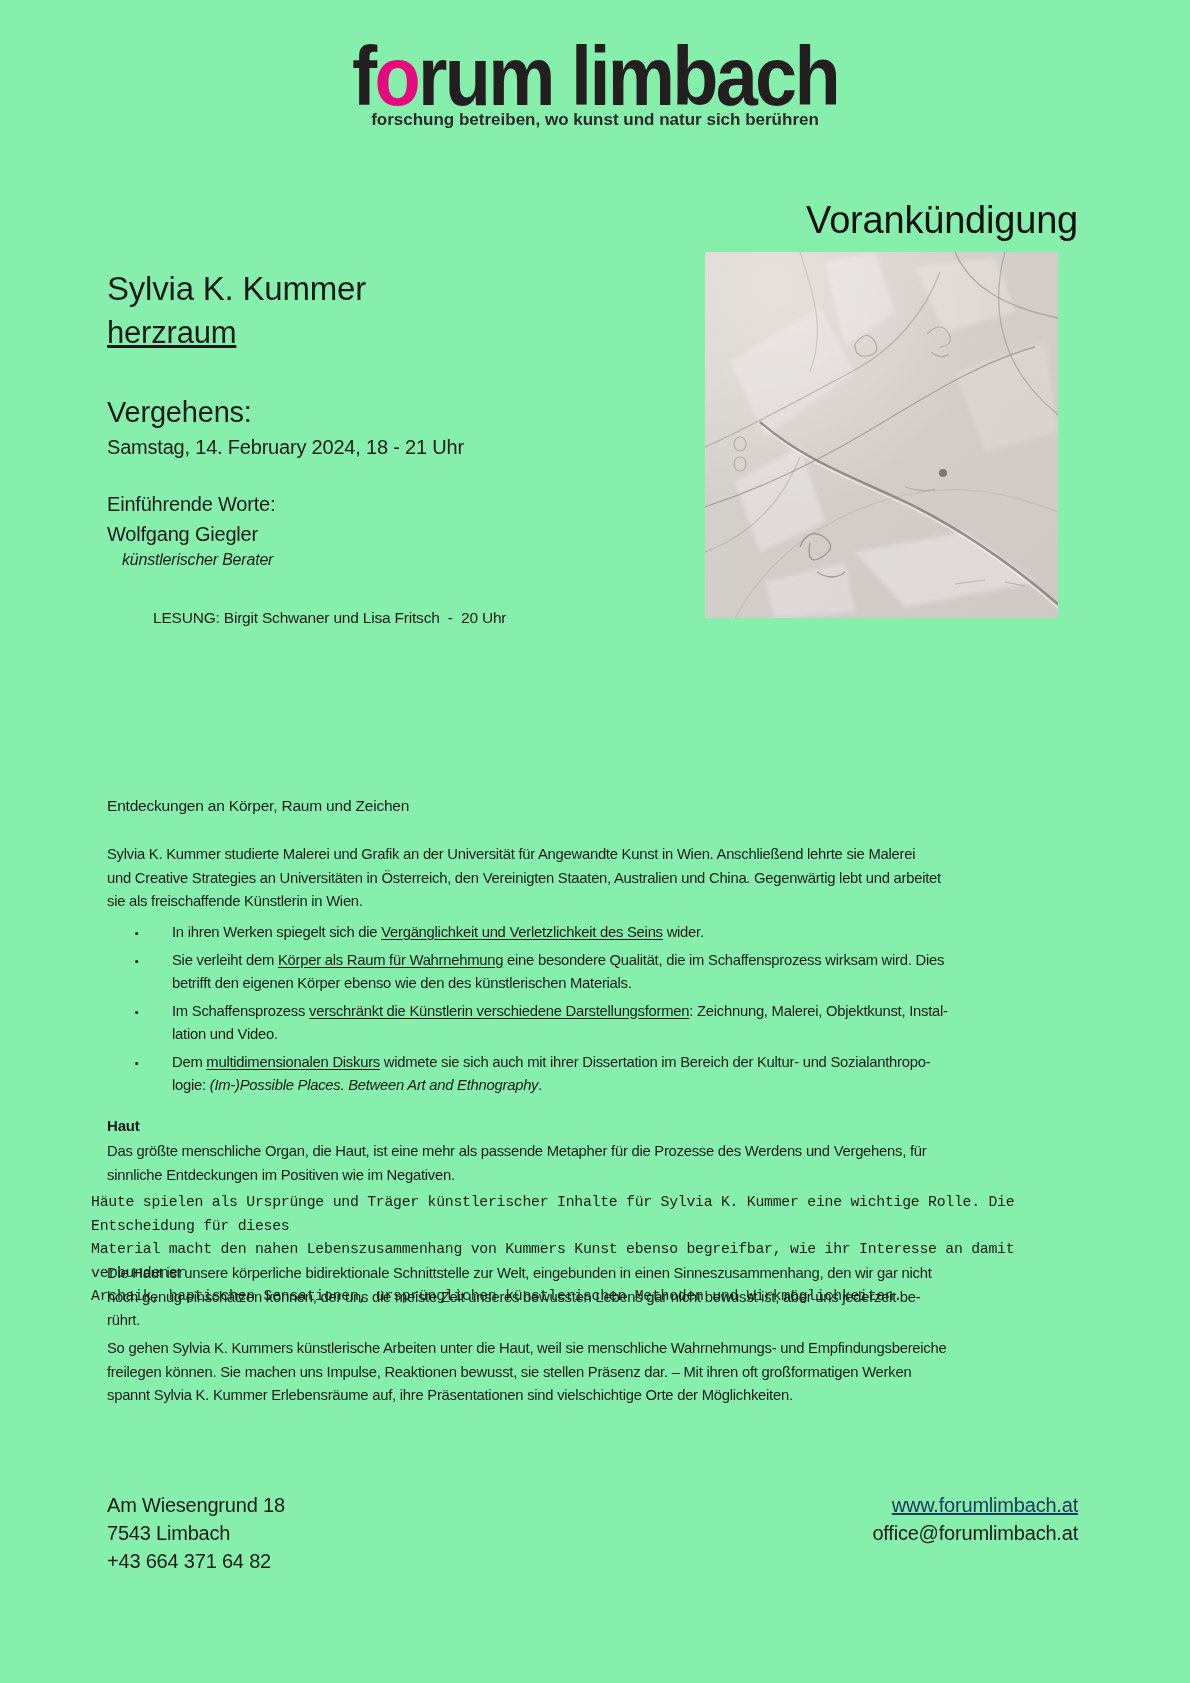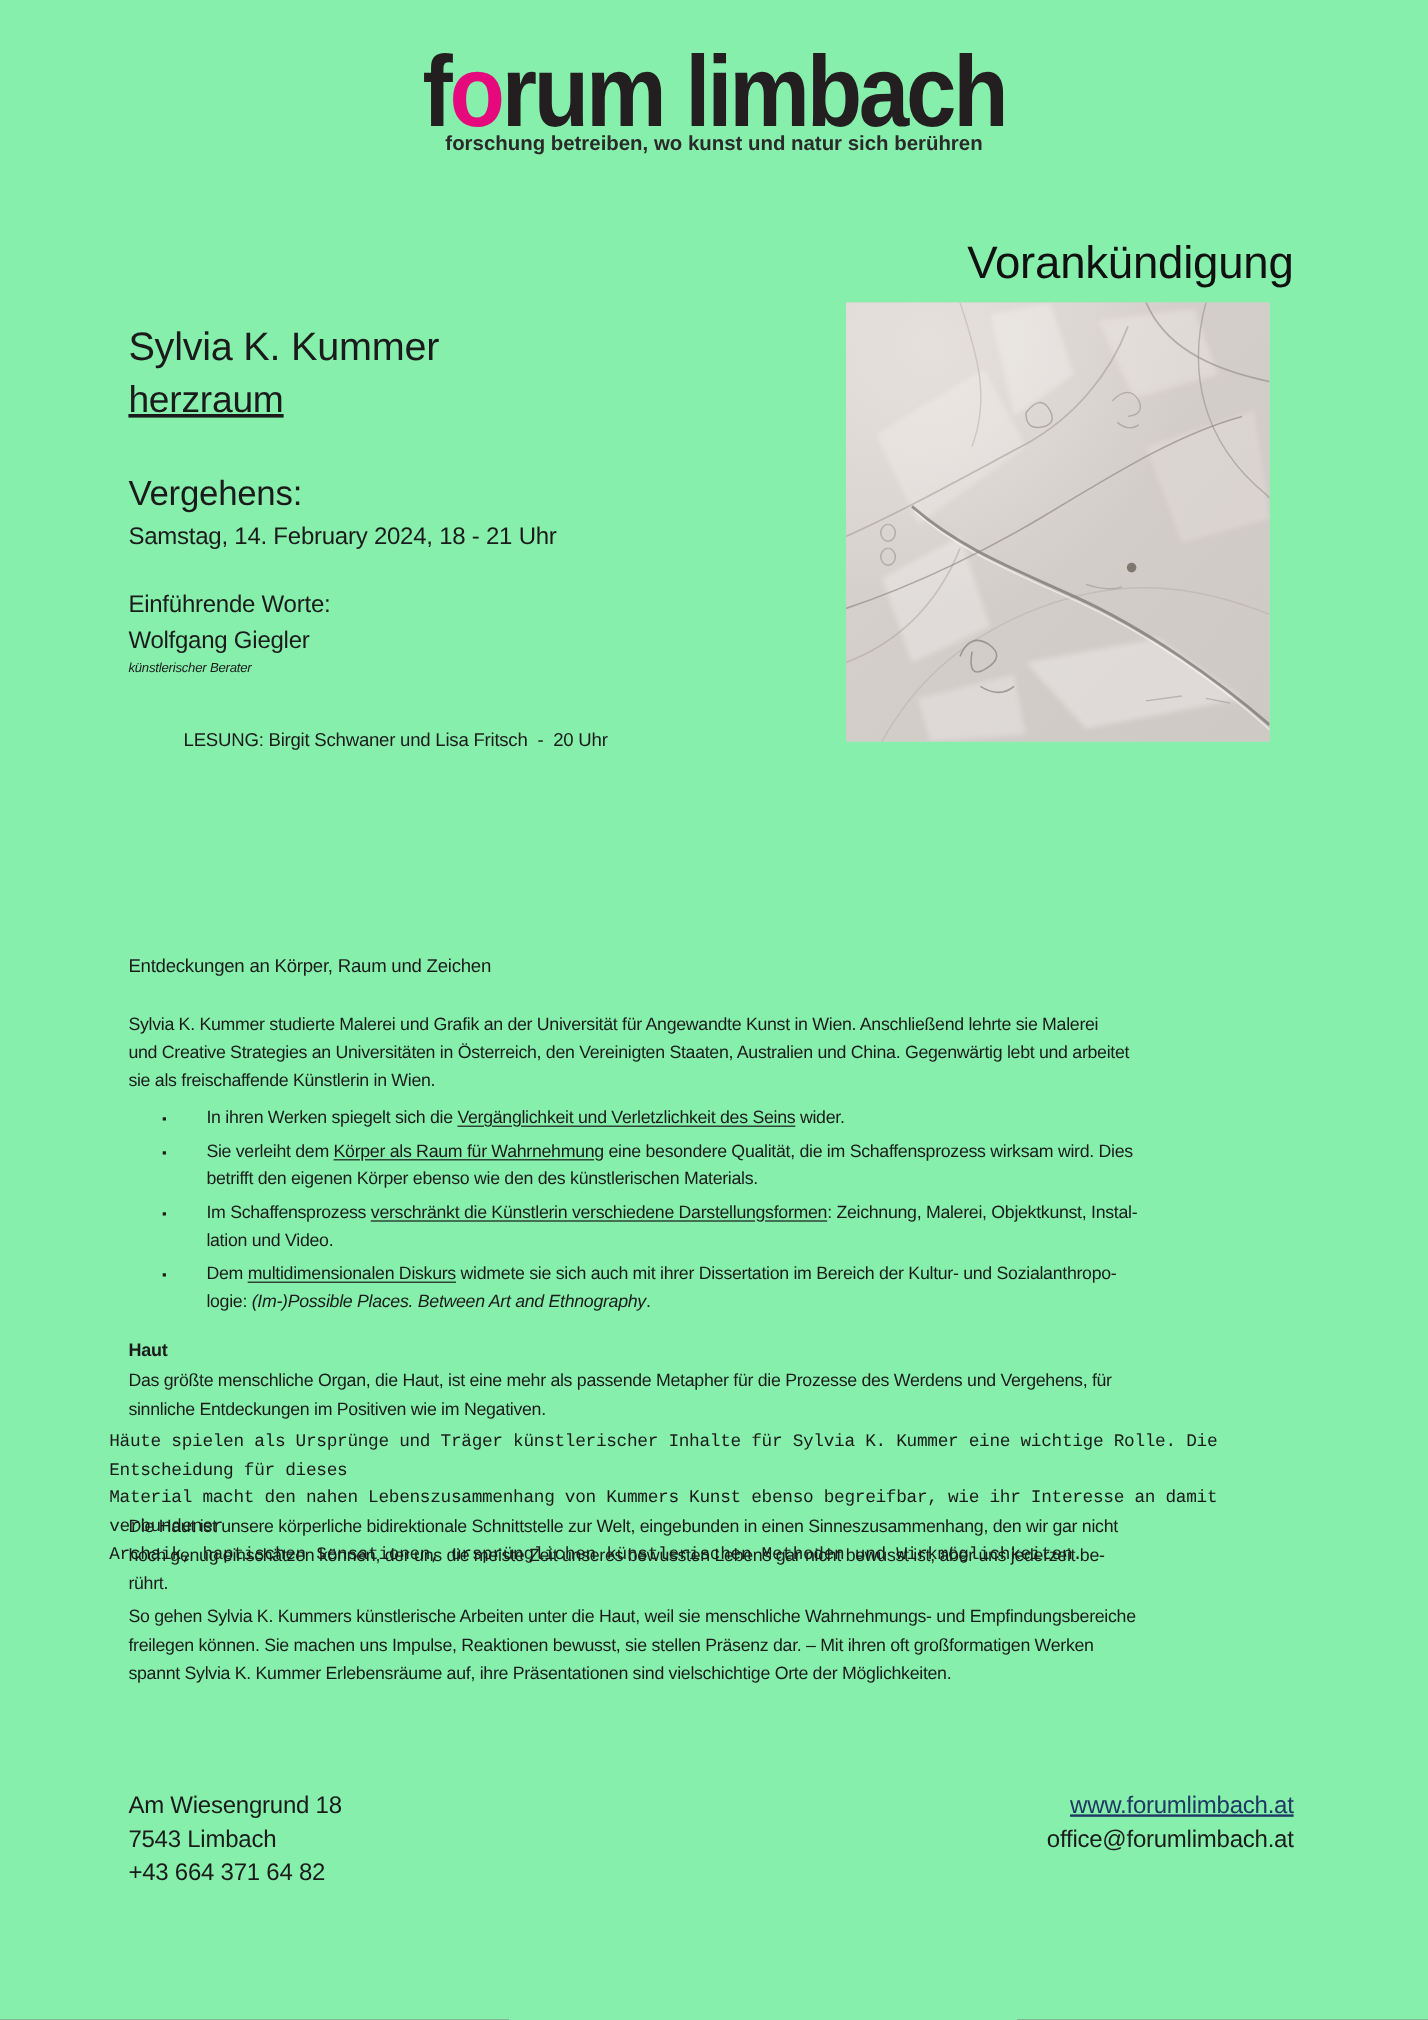--- a/index.html
+++ b/index.html
@@ -28,21 +28,21 @@
   .photo{left:705px;top:252px;width:353px;height:366px;background:#d6d0cd;}
   .photo svg{display:block;width:100%;height:100%;}
 
   
   .artist{left:107px;top:268px;font-size:33px;line-height:1.25;}
   .extitle{left:107px;top:314px;font-size:31px;line-height:1.25;}
   .vern-label{left:107px;top:394px;font-size:29px;line-height:1.3;}
   .vern-date{left:107px;top:434px;font-size:20px;line-height:1.3;}
   .intro-label{left:107px;top:491px;font-size:20px;line-height:1.35;}
   .speaker{left:107px;top:521px;font-size:20px;line-height:1.35;}
-  .speaker-role{left:107px;top:550px;font-size:11px;font-style:italic;line-height:1.3;}
+  .speaker-role{left:122px;top:550px;font-size:16px;font-style:italic;line-height:1.3;}
   .reading{left:107px;top:607px;font-size:15.5px;line-height:1.4;margin-left:46px;}
   .duration{left:107px;top:646px;font-size:21px;line-height:30px;}
   .subtitle{left:107px;top:797px;font-size:15.5px;}
 
   
   .bodytext{font-size:14.8px;line-height:23.5px;letter-spacing:-0.25px;}
   .about-intro{left:107px;top:843px;width:985px;}
   .bullets{left:107px;top:921px;width:985px;}
   .bullet{position:relative;padding-left:65px;margin-bottom:4px;}
   .bullet .marker{position:absolute;left:28px;top:1px;font-size:11px;}

